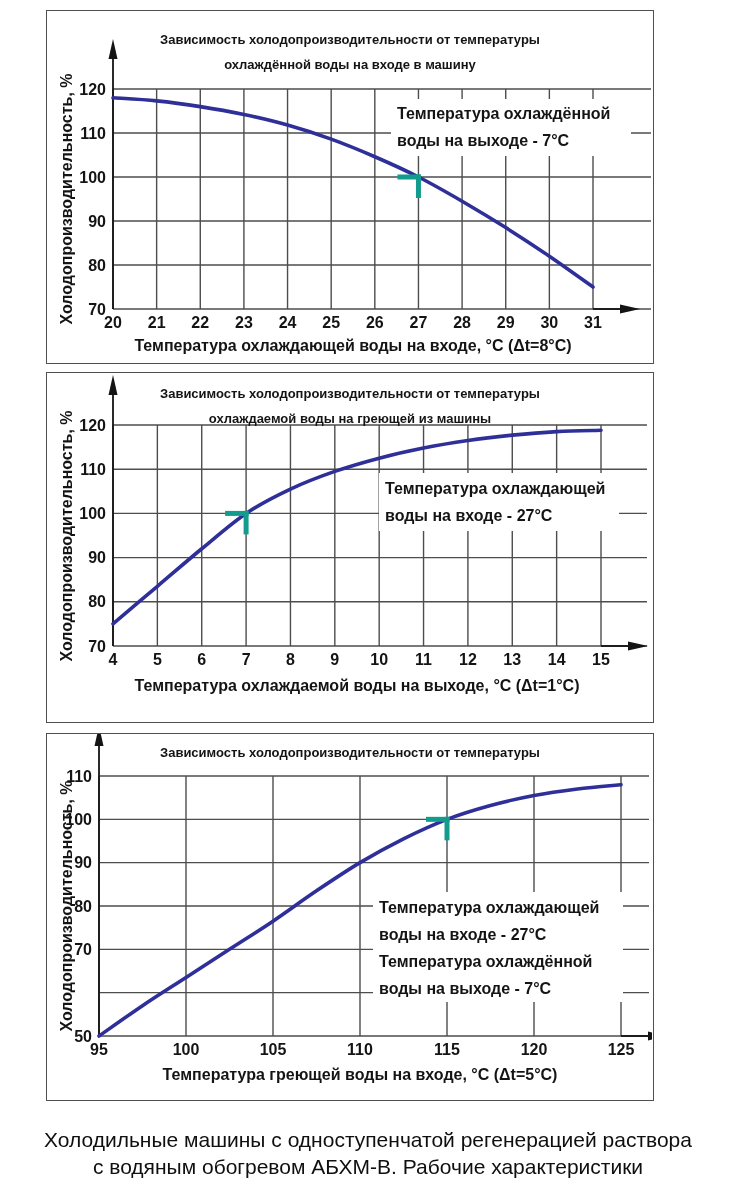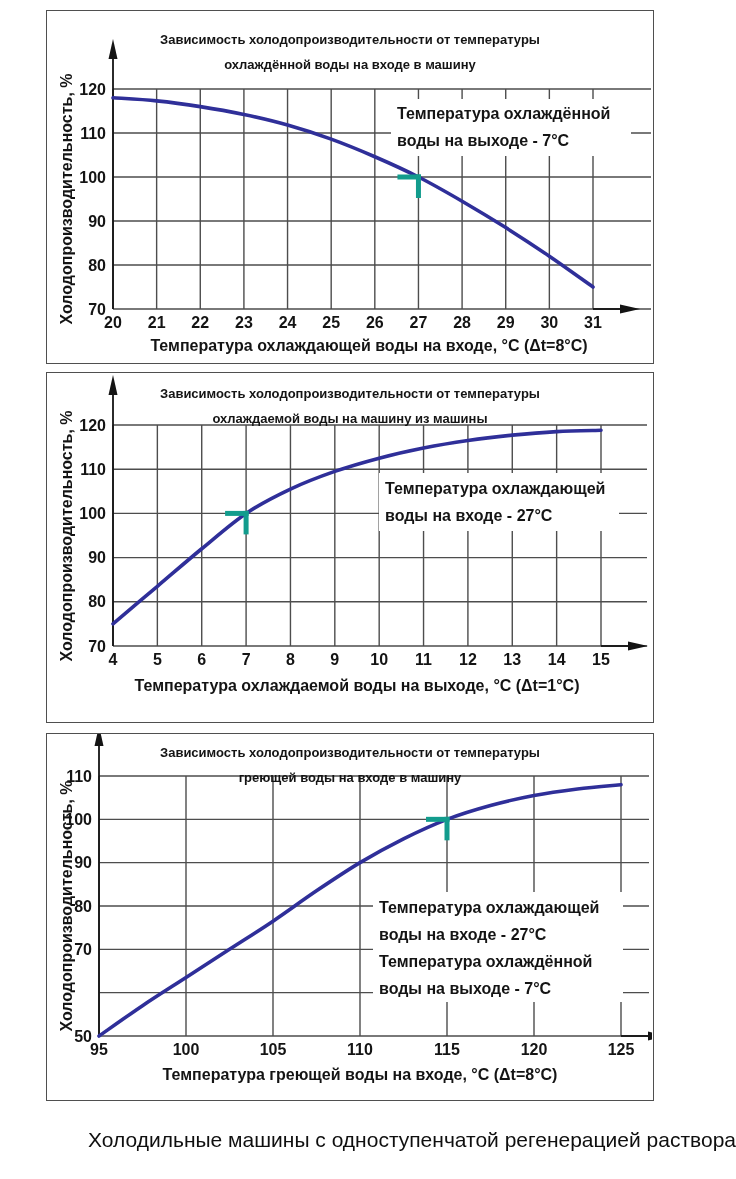--- a/index.html
+++ b/index.html
@@ -61,21 +61,21 @@
       <text x="59" y="127.5" text-anchor="end" font-size="16">110</text>
       <text x="59" y="83.5" text-anchor="end" font-size="16">120</text>
       <path d="M66,86.8C73.27272727272728,87.31333333333333,95.0909090909091,88.41333333333334,109.63636363636364,89.88000000000001C124.18181818181819,91.34666666666668,138.72727272727275,93.32666666666667,153.27272727272728,95.6C167.8181818181818,97.87333333333332,182.36363636363637,100.43999999999998,196.9090909090909,103.51999999999998C211.45454545454544,106.59999999999998,226,109.97333333333334,240.54545454545456,114.08000000000001C255.09090909090912,118.18666666666668,269.6363636363636,122.88000000000002,284.1818181818182,128.16000000000003C298.72727272727275,133.44000000000003,313.27272727272725,139.45333333333335,327.8181818181818,145.76000000000002C342.3636363636364,152.0666666666667,356.9090909090909,158.59333333333333,371.45454545454544,166C386,173.40666666666667,400.54545454545456,181.76666666666665,415.0909090909091,190.2C429.6363636363637,198.63333333333333,444.1818181818182,207.43333333333334,458.72727272727275,216.6C473.2727272727273,225.76666666666665,487.8181818181818,235.29999999999998,502.3636363636364,245.2C516.9090909090909,255.1,538.7272727272727,270.8666666666667,546,276" stroke="#2f2f99" stroke-width="3.6" fill="none" stroke-linecap="round"></path>
       <path d="M350.45454545454544,166L373.95454545454544,166" stroke="#129c8d" stroke-width="5" fill="none"></path>
       <path d="M371.45454545454544,163.5L371.45454545454544,187" stroke="#129c8d" stroke-width="5" fill="none"></path>
     </svg>
   <div class="chart-title" style="top: 16px;">
     <div>Зависимость холодопроизводительности от температуры</div>
     <div>охлаждённой воды на входе в машину</div>
   </div>
-  <div class="xlabel" style="left: 82px; width: 480px; top: 326px;">Температура охлаждающей воды на входе, °C (Δt=8°C)</div>
+  <div class="xlabel" style="left: 66px; width: 480px; top: 326px;">Температура охлаждающей воды на входе, °C (Δt=8°C)</div>
   <div class="ylabel" style="left: 20px; top: 188px;">Холодопроизводительность, %</div>
 </div>
 
 <div class="panel" style="left: 46px; top: 372px; width: 608px; height: 351px; border-color: rgb(79, 79, 79);">
   <svg class="chart" width="605" height="348" viewBox="0 0 605 348">
       <path d="M66,52L66,273M110.36363636363637,52L110.36363636363637,273M154.72727272727275,52L154.72727272727275,273M199.0909090909091,52L199.0909090909091,273M243.45454545454547,52L243.45454545454547,273M287.8181818181818,52L287.8181818181818,273M332.1818181818182,52L332.1818181818182,273M376.54545454545456,52L376.54545454545456,273M420.90909090909093,52L420.90909090909093,273M465.2727272727273,52L465.2727272727273,273M509.6363636363636,52L509.6363636363636,273M554,52L554,273M66,273L600,273M66,228.8L600,228.8M66,184.6L600,184.6M66,140.4L600,140.4M66,96.2L600,96.2M66,52L600,52" stroke="#4d4d4d" stroke-width="1.4" fill="none"></path>
       <rect x="332" y="100" width="240" height="58" fill="#ffffff"></rect>
       <text x="338" y="121" font-size="16">Температура охлаждающей</text>
       <text x="338" y="148" font-size="16">воды на входе - 27°C</text>
       <path d="M66,273L66,20" stroke="#141414" stroke-width="1.8" fill="none"></path>
@@ -99,21 +99,21 @@
       <text x="59" y="190.1" text-anchor="end" font-size="16">90</text>
       <text x="59" y="145.9" text-anchor="end" font-size="16">100</text>
       <text x="59" y="101.7" text-anchor="end" font-size="16">110</text>
       <text x="59" y="57.5" text-anchor="end" font-size="16">120</text>
       <path d="M66,250.9C73.39393939393939,244.63833333333332,95.57575757575758,225.85333333333332,110.36363636363637,213.32999999999998C125.15151515151517,200.80666666666664,139.93939393939397,187.915,154.72727272727275,175.76C169.51515151515153,163.605,184.3030303030303,150.345,199.0909090909091,140.4C213.87878787878788,130.455,228.66666666666669,123.08833333333332,243.45454545454547,116.08999999999999C258.24242424242425,109.09166666666665,273.030303030303,103.56666666666666,287.8181818181818,98.41C302.6060606060606,93.25333333333333,317.3939393939394,89.05433333333333,332.1818181818182,85.15C346.969696969697,81.24566666666668,361.75757575757575,77.93066666666668,376.54545454545456,74.98400000000001C391.33333333333337,72.03733333333334,406.1212121212121,69.60633333333334,420.90909090909093,67.47C435.69696969696975,65.33366666666666,450.4848484848485,63.639333333333326,465.2727272727273,62.16599999999999C480.0606060606061,60.69266666666665,494.8484848484849,59.44033333333333,509.6363636363636,58.63C524.4242424242424,57.81966666666668,546.6060606060606,57.52500000000001,554,57.304000000000016" stroke="#2f2f99" stroke-width="3.6" fill="none" stroke-linecap="round"></path>
       <path d="M178.0909090909091,140.4L201.5909090909091,140.4" stroke="#129c8d" stroke-width="5" fill="none"></path>
       <path d="M199.0909090909091,137.9L199.0909090909091,161.4" stroke="#129c8d" stroke-width="5" fill="none"></path>
     </svg>
   <div class="chart-title" style="top: 8px;">
     <div>Зависимость холодопроизводительности от температуры</div>
-    <div>охлаждаемой воды на машину из машины</div>
+    <div>охлаждаемой воды на греющей из машины</div>
   </div>
   <div class="xlabel" style="left: 66px; width: 488px; top: 304px;">Температура охлаждаемой воды на выходе, °C (Δt=1°C)</div>
   <div class="ylabel" style="left: 20px; top: 162.5px;">Холодопроизводительность, %</div>
 </div>
 
 <div class="panel" style="left: 46px; top: 733px; width: 608px; height: 368px; border-color: rgb(79, 79, 79);">
   <svg class="chart" width="605" height="365" viewBox="0 0 605 365">
       <path d="M52,42L52,302M139,42L139,302M226,42L226,302M313,42L313,302M400,42L400,302M487,42L487,302M574,42L574,302M52,302L602,302M52,258.6666666666667L602,258.6666666666667M52,215.33333333333331L602,215.33333333333331M52,172L602,172M52,128.66666666666666L602,128.66666666666666M52,85.33333333333333L602,85.33333333333333M52,42L602,42" stroke="#4d4d4d" stroke-width="1.4" fill="none"></path>
       <rect x="326" y="158" width="250" height="110" fill="#ffffff"></rect>
       <text x="332" y="179" font-size="16">Температура охлаждающей</text>
@@ -136,21 +136,21 @@
       <text x="45" y="177.5" text-anchor="end" font-size="16">80</text>
       <text x="45" y="134.16666666666666" text-anchor="end" font-size="16">90</text>
       <text x="45" y="90.83333333333333" text-anchor="end" font-size="16">100</text>
       <text x="45" y="47.5" text-anchor="end" font-size="16">110</text>
       <path d="M52,302C59.25,296.94444444444446,81,281.41666666666663,95.5,271.66666666666663C110,261.91666666666663,124.5,252.88888888888889,139,243.5C153.5,234.11111111111111,168,224.7222222222222,182.5,215.33333333333331C197,205.94444444444443,211.5,196.91666666666666,226,187.16666666666666C240.5,177.41666666666666,255,166.58333333333331,269.5,156.83333333333331C284,147.08333333333331,298.5,137.33333333333331,313,128.66666666666666C327.5,120,342,112.05555555555557,356.5,104.83333333333334C371,97.61111111111111,385.5,90.89444444444445,400,85.33333333333333C414.5,79.77222222222221,429,75.43888888888887,443.5,71.46666666666665C458,67.49444444444444,472.5,64.24444444444444,487,61.5C501.5,58.75555555555556,516,56.80555555555556,530.5,55C545,53.19444444444444,566.75,51.388888888888886,574,50.666666666666664" stroke="#2f2f99" stroke-width="3.6" fill="none" stroke-linecap="round"></path>
       <path d="M379,85.33333333333333L402.5,85.33333333333333" stroke="#129c8d" stroke-width="5" fill="none"></path>
       <path d="M400,82.83333333333333L400,106.33333333333333" stroke="#129c8d" stroke-width="5" fill="none"></path>
     </svg>
   <div class="chart-title" style="top: 6px;">
     <div>Зависимость холодопроизводительности от температуры</div>
-    <div>греющей воды на входе в машину</div>
   </div>
-  <div class="xlabel" style="left: 52px; width: 522px; top: 332px;">Температура греющей воды на входе, °C (Δt=8°C)</div>
+  <div class="xlabel" style="left: 52px; width: 522px; top: 332px;">Температура греющей воды на входе, °C (Δt=5°C)</div>
   <div class="ylabel" style="left: 20px; top: 172px;">Холодопроизводительность, %</div>
 </div>
 
-<div class="caption" style="top:1126px;text-align:right;">
+<div class="caption" style="top:1126px;">
   <div>Холодильные машины с одноступенчатой регенерацией раствора</div>
+  <div>с водяным обогревом АБХМ-В. Рабочие характеристики</div>
 </div>
 
 </body></html>

